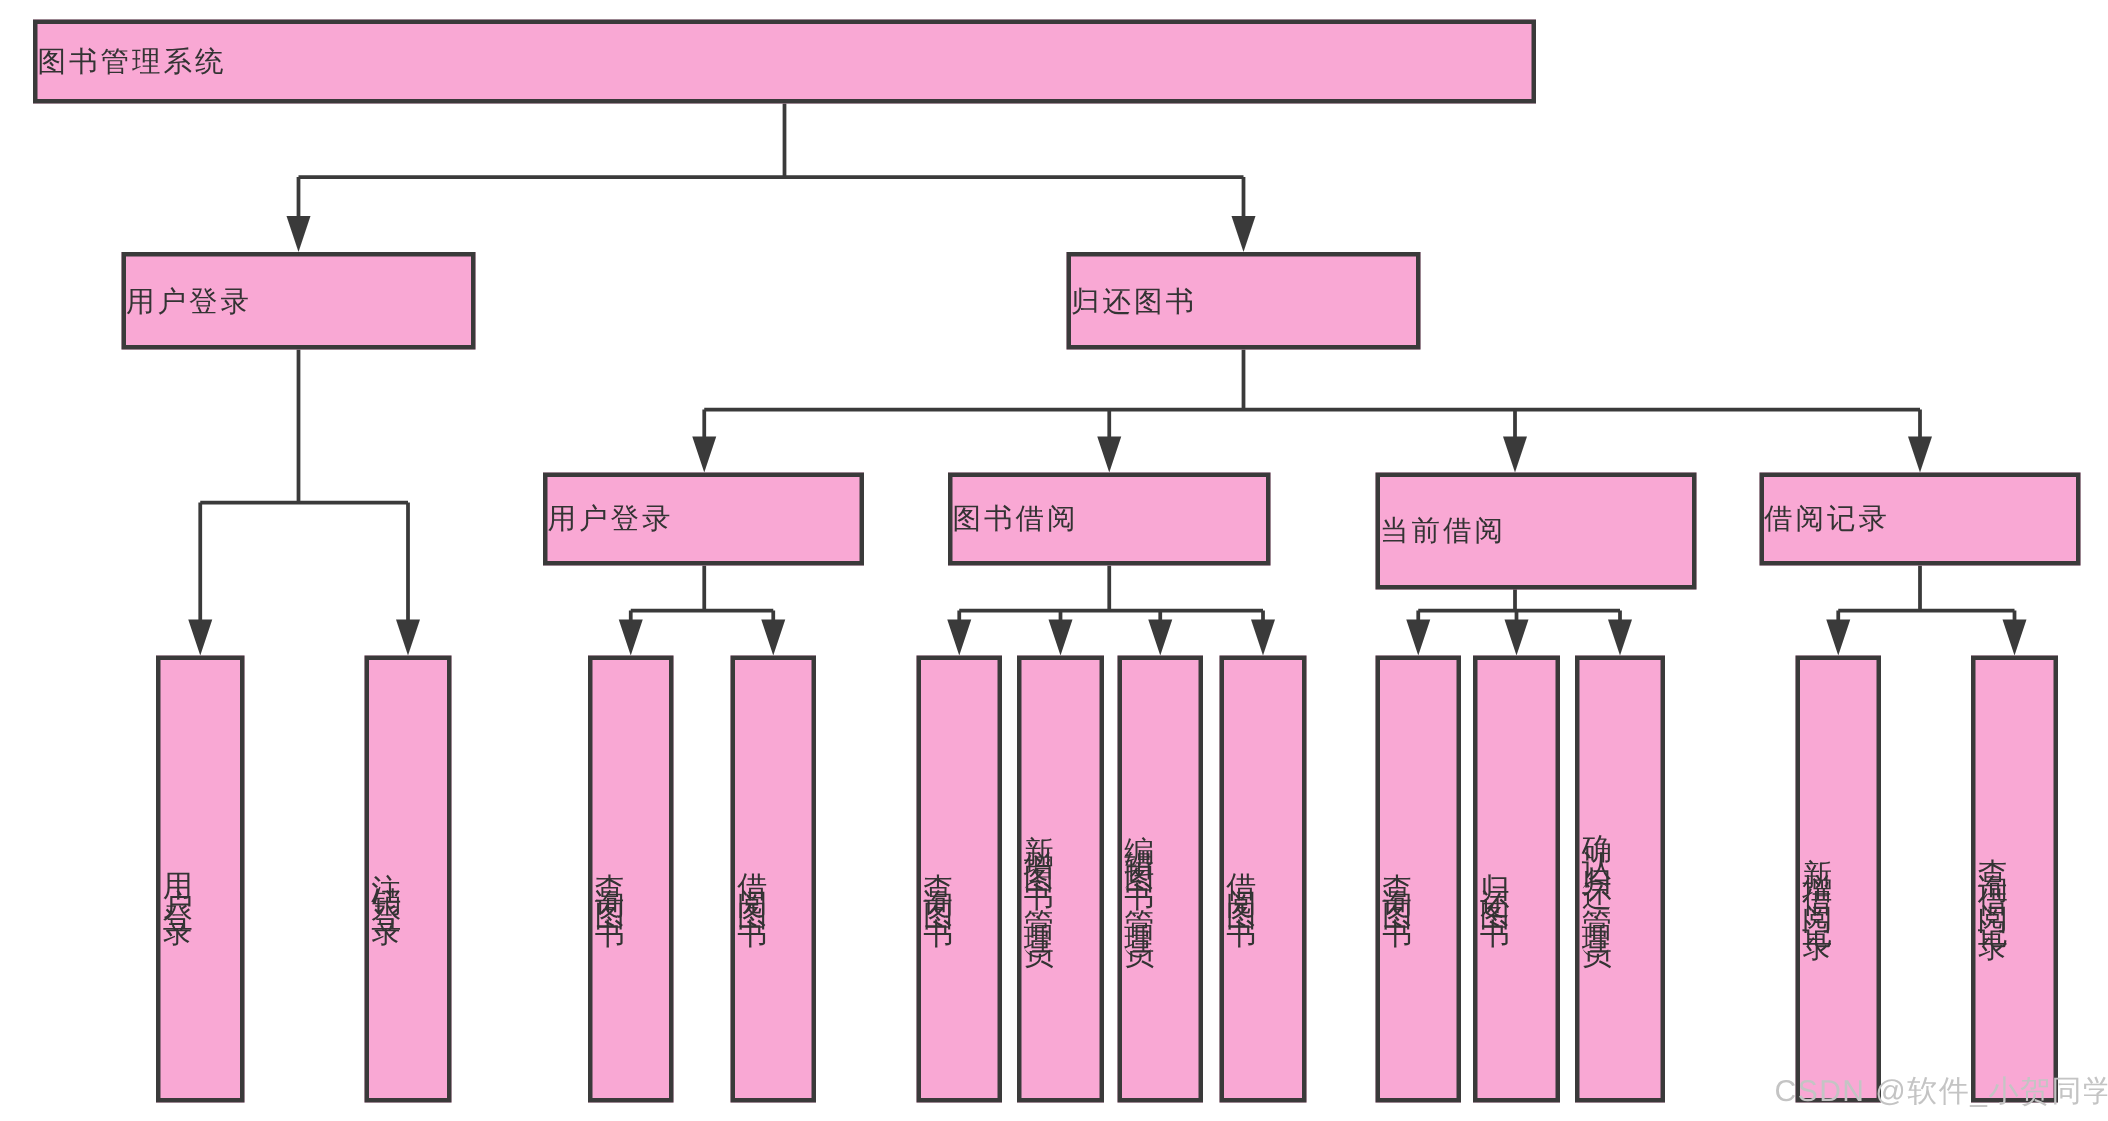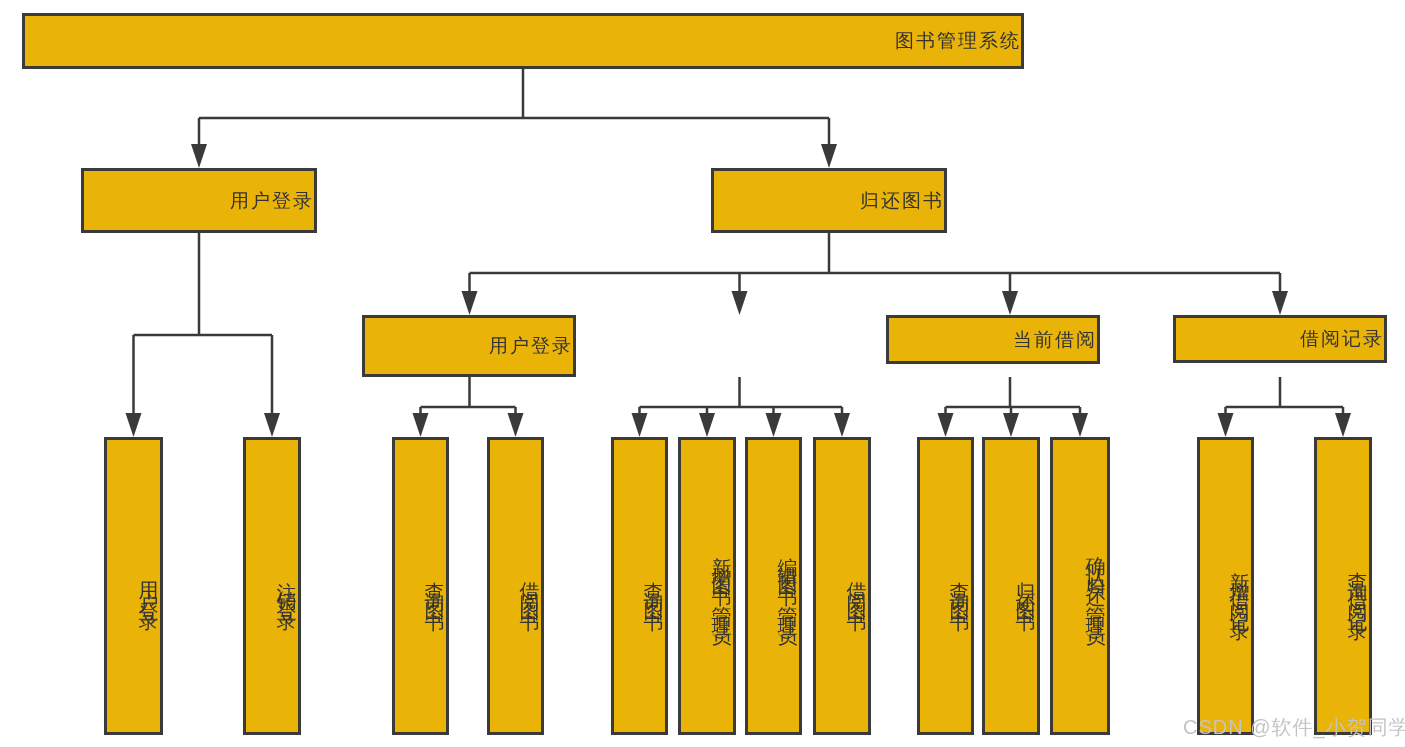--- a/index.html
+++ b/index.html
@@ -17,25 +17,25 @@
   }
   .wires {
     position: absolute;
     left: 0;
     top: 0;
     z-index: 1;
   }
   .box {
     position: absolute;
     box-sizing: border-box;
-    background: #eab308;
+    background: #f9a8d4;
     border: 3px solid #3a3a3a;
     display: flex;
     align-items: center;
-    justify-content: flex-end;
+    justify-content: flex-start;
     color: #333333;
     z-index: 2;
   }
   .hlabel {
     font-size: 19px;
     letter-spacing: 2px;
     white-space: nowrap;
   }
   .leaf .vlabel {
     writing-mode: vertical-rl;
@@ -108,24 +108,27 @@
   <div class="box" style="left:81px; top:168px; width:236px; height:65px">
     <span class="hlabel">用户登录</span>
   </div>
   <div class="box" style="left:711px; top:168px; width:236px; height:65px">
     <span class="hlabel">归还图书</span>
   </div>
 
   <div class="box" style="left:362px; top:315px; width:214px; height:62px">
     <span class="hlabel">用户登录</span>
   </div>
-  <div class="box" style="left:886px; top:315px; width:214px; height:49px">
+  <div class="box" style="left:632px; top:315px; width:215px; height:62px">
+    <span class="hlabel">图书借阅</span>
+  </div>
+  <div class="box" style="left:917px; top:315px; width:214px; height:78px">
     <span class="hlabel">当前借阅</span>
   </div>
-  <div class="box" style="left:1173px; top:315px; width:214px; height:48px">
+  <div class="box" style="left:1173px; top:315px; width:214px; height:62px">
     <span class="hlabel">借阅记录</span>
   </div>
 
   <div class="box leaf" style="left:104px; top:437px; width:59px; height:298px">
     <span class="vlabel">用户登录</span>
   </div>
   <div class="box leaf" style="left:243px; top:437px; width:58px; height:298px">
     <span class="vlabel">注销登录</span>
   </div>
 

